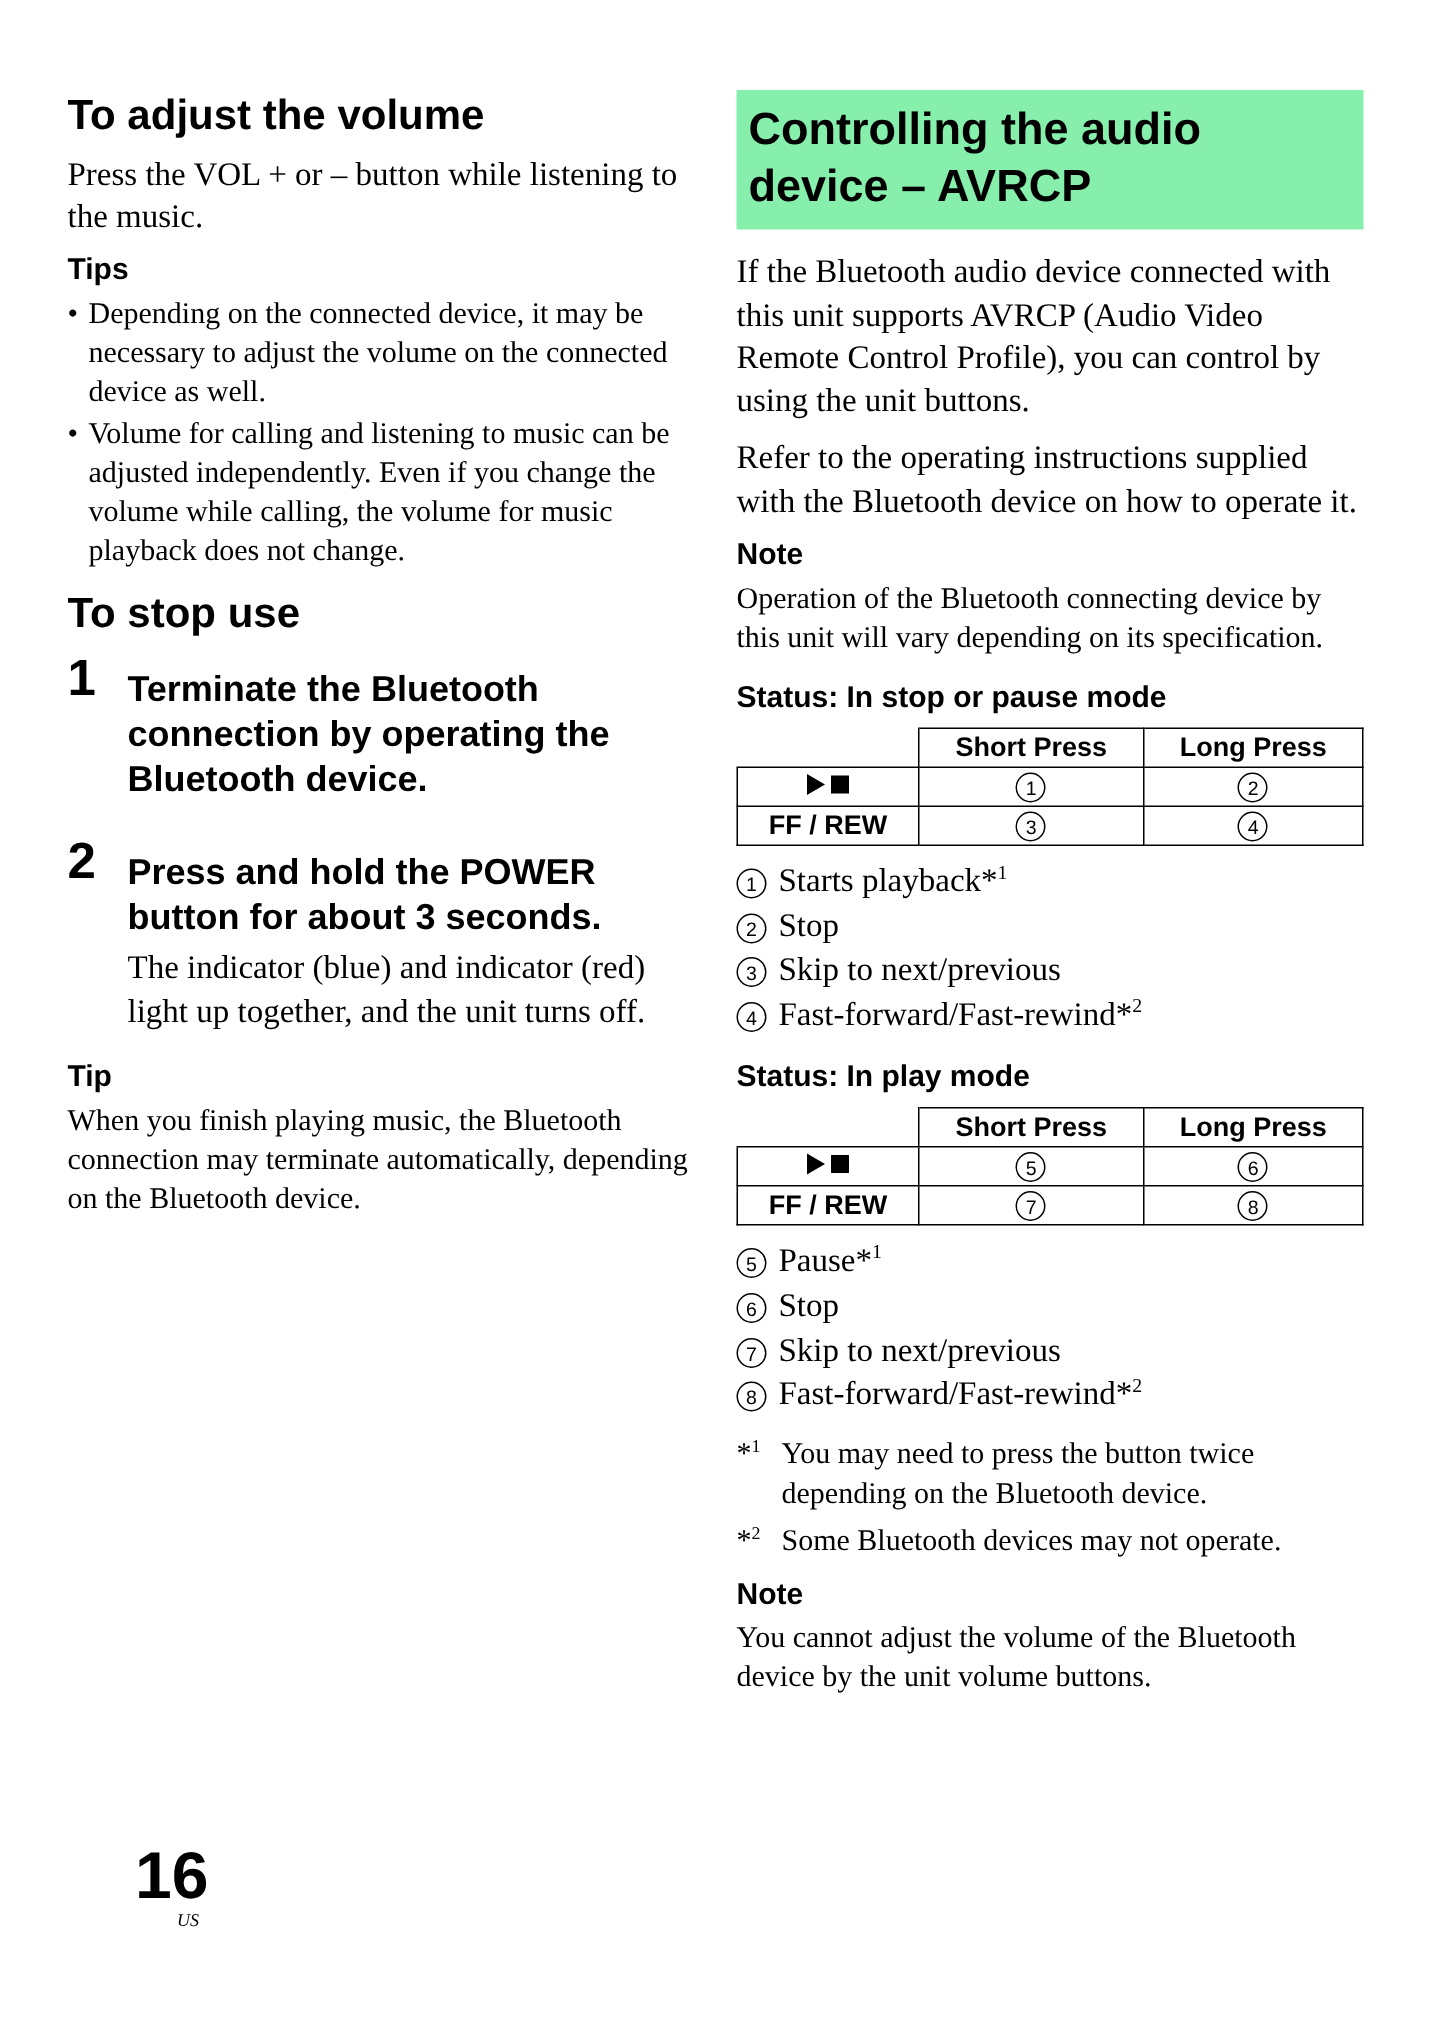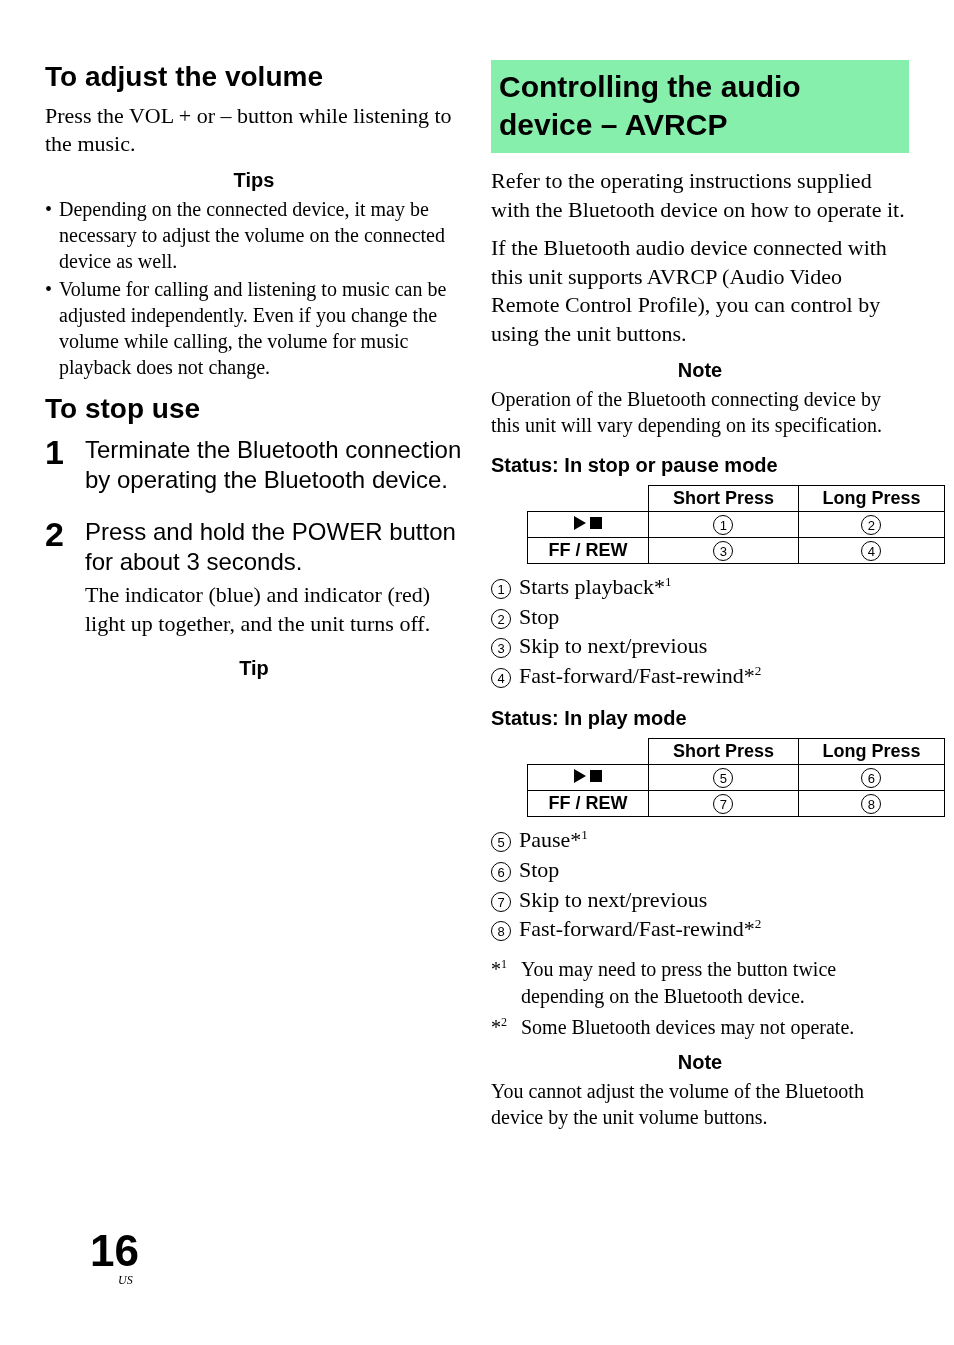--- a/index.html
+++ b/index.html
@@ -30,21 +30,20 @@
       font-size: 22px;
       line-height: 1.3;
       margin-bottom: 10px;
     }
     .label-bold {
       font-family: Arial, Helvetica, sans-serif;
       font-weight: bold;
       font-size: 20px;
       margin-top: 10px;
       margin-bottom: 4px;
-      text-align: center;
     }
     ul.tips {
       list-style: none;
       padding: 0;
       margin: 0 0 12px 0;
     }
     ul.tips li {
       font-size: 20px;
       line-height: 1.3;
       display: flex;
@@ -69,24 +68,25 @@
       font-size: 34px;
       width: 40px;
       flex-shrink: 0;
       line-height: 1;
     }
     ol.steps .step-body {
       flex: 1;
     }
     ol.steps .step-head {
       font-family: Arial, Helvetica, sans-serif;
-      font-weight: normal;
+      font-weight: bold;
       font-size: 24px;
       line-height: 1.25;
       margin-bottom: 4px;
+      margin-top: 10px;
     }
     ol.steps .step-text {
       font-size: 22px;
       line-height: 1.3;
     }
     .tip-body {
       font-size: 20px;
       line-height: 1.3;
     }
     .section-heading {
@@ -106,21 +106,20 @@
       font-family: Arial, Helvetica, sans-serif;
       font-weight: bold;
       font-size: 20px;
       margin-top: 16px;
       margin-bottom: 8px;
     }
     table.avrcp {
       width: 100%;
       border-collapse: collapse;
       margin-bottom: 8px;
-      margin-left: 36px;
     }
     table.avrcp th, table.avrcp td {
       border: 1.5px solid #000;
       font-family: Arial, Helvetica, sans-serif;
       font-size: 18px;
       text-align: center;
       padding: 2px 6px;
     }
     table.avrcp th {
       font-weight: bold;
@@ -247,27 +246,28 @@
         <li>
           <div class="num">2</div>
           <div class="step-body">
             <div class="step-head">Press and hold the POWER button for about 3 seconds.</div>
             <div class="step-text">The indicator (blue) and indicator (red) light up together, and the unit turns off.</div>
           </div>
         </li>
       </ol>
 
       <div class="label-bold">Tip</div>
+      <div class="tip-body">When you finish playing music, the Bluetooth connection may terminate automatically, depending on the Bluetooth device.</div>
     </div>
 
     <div class="col">
       <div class="section-heading">Controlling the audio device – AVRCP</div>
 
+      <div class="body-text">If the Bluetooth audio device connected with this unit supports AVRCP (Audio Video Remote Control Profile), you can control by using the unit buttons.</div>
       <div class="body-text">Refer to the operating instructions supplied with the Bluetooth device on how to operate it.</div>
-      <div class="body-text">If the Bluetooth audio device connected with this unit supports AVRCP (Audio Video Remote Control Profile), you can control by using the unit buttons.</div>
 
       <div class="label-bold">Note</div>
       <div class="note-body">Operation of the Bluetooth connecting device by this unit will vary depending on its specification.</div>
 
       <div class="status-title">Status: In stop or pause mode</div>
 
       <table class="avrcp">
         <tbody>
             <tr>
           <th class="blank"></th>

